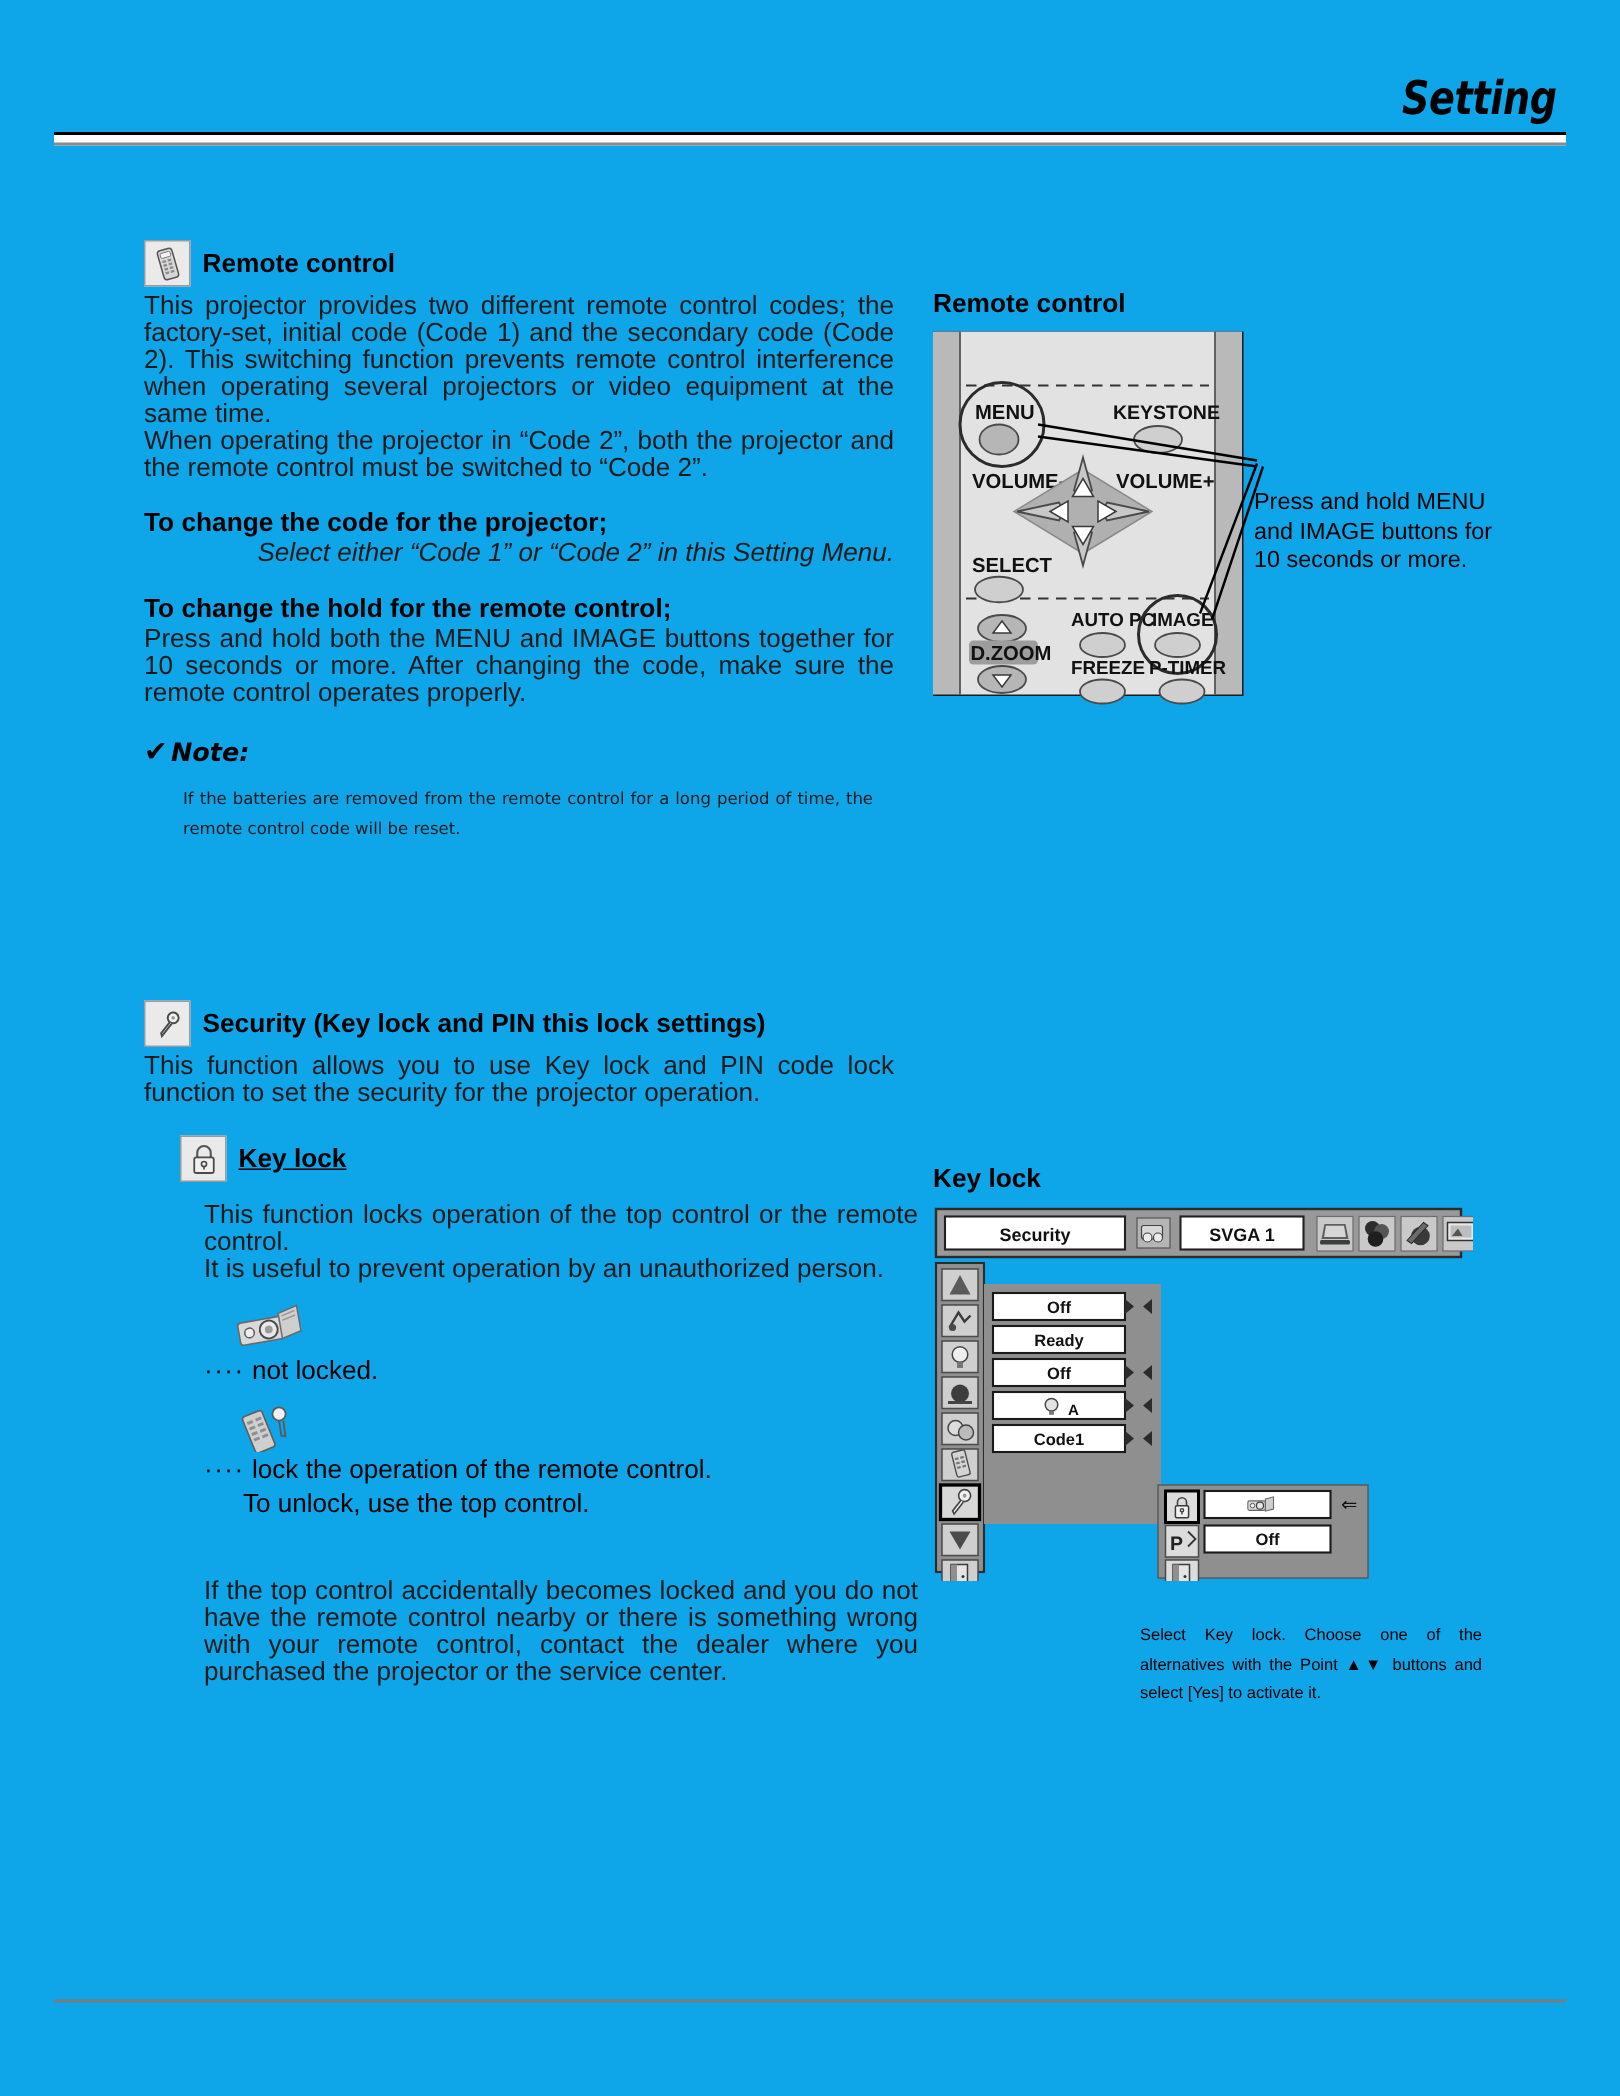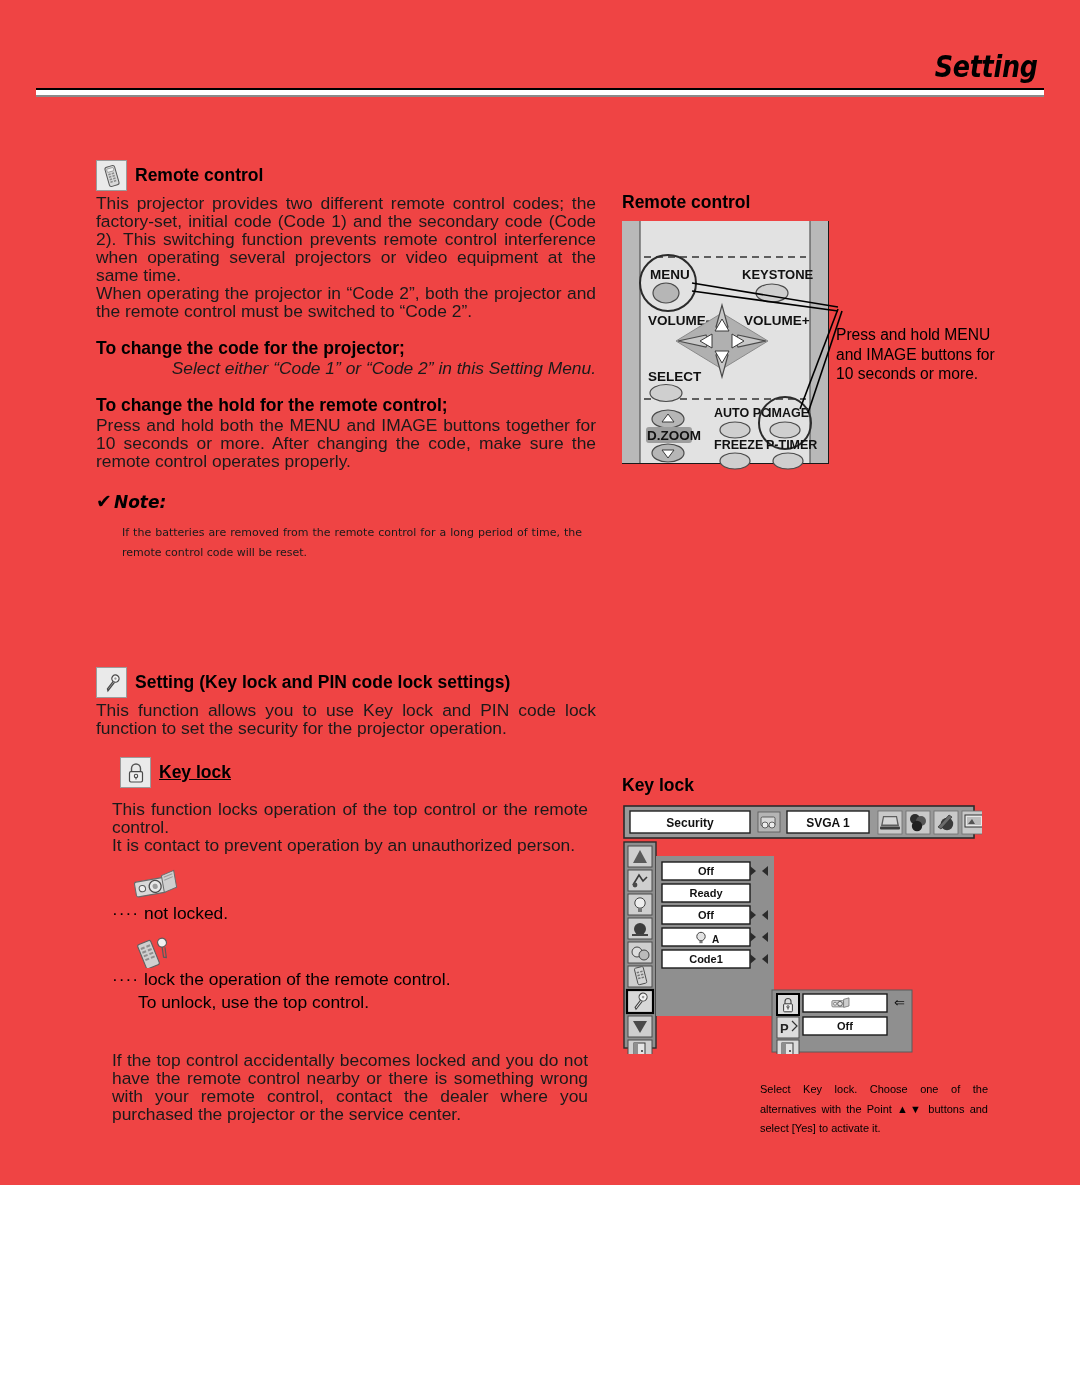--- a/index.html
+++ b/index.html
@@ -7,23 +7,23 @@
     padding: 0;
     background: #ffffff;
   }
   body {
     font-family: "Liberation Sans", sans-serif;
     color: #000000;
   }
   #page {
     position: relative;
     width: 1080px;
-    height: 1185px;
+    height: 1397px;
     overflow: hidden;
-    background: #ef4444;
+    background: #0ea5e9;
   }
 
   
   .hdr-title {
     position: absolute;
     right: 42px;
     top: 48px;
     font-size: 31px;
     font-weight: bold;
     font-style: italic;
@@ -247,39 +247,39 @@
     <div class="icon-head" style="margin-top:104px">
       <span class="badge">
         <svg width="24" height="24" viewBox="0 0 24 24">
           <g transform="rotate(38 12 12)" fill="none" stroke="#4a4a4a" stroke-width="1.3">
             <circle cx="12" cy="6.4" r="3.6" fill="#f2f2f2"></circle>
             <circle cx="12" cy="6.4" r="1.2" fill="#9a9a9a" stroke="none"></circle>
             <path d="M12 10 L12 19.4 L13.6 20.6 L13.6 10" fill="#f2f2f2"></path>
           </g>
         </svg>
       </span>
-      <span class="sec-head">Setting (Key lock and PIN code lock settings)</span>
+      <span class="sec-head">Security (Key lock and PIN this lock settings)</span>
     </div>
     <div class="body-text">This function allows you to use Key lock and PIN code lock function to set the security for the projector operation.</div>
 
     <div class="icon-head" style="margin-top:20px; margin-left:24px">
       <span class="badge">
         <svg width="22" height="24" viewBox="0 0 22 24">
           <path d="M6.5 11 L6.5 7.5 a4.5 4.5 0 0 1 9 0 L15.5 11" fill="none" stroke="#555" stroke-width="1.4"></path>
           <rect x="4.5" y="10.6" width="13" height="10.4" rx="1.4" fill="#f0f0f0" stroke="#4a4a4a" stroke-width="1.2"></rect>
           <circle cx="11" cy="15" r="1.7" fill="none" stroke="#4a4a4a" stroke-width="1.1"></circle>
           <path d="M11 16.3 L11 18.6" stroke="#4a4a4a" stroke-width="1.1"></path>
         </svg>
       </span>
       <span class="sec-head underline">Key lock</span>
     </div>
 
-    <div style="margin-left:16px; width:476px">
+    <div style="margin-left:40px; width:476px">
       <div class="body-text" style="margin-top:12px">This function locks operation of the top control or the remote control.</div>
-      <div class="body-text">It is contact to prevent operation by an unauthorized person.</div>
+      <div class="body-text">It is useful to prevent operation by an unauthorized person.</div>
 
       <div class="lock-row">
         <span class="lock-ico">
           <svg width="62" height="34" viewBox="0 0 62 34">
             <g transform="rotate(-10 31 17)">
               <rect x="6" y="10" width="30" height="15" rx="2" fill="#d9d9d9" stroke="#6a6a6a" stroke-width="1.1"></rect>
               <circle cx="13" cy="17.5" r="3.2" fill="#ededed" stroke="#5a5a5a" stroke-width="1"></circle>
               <circle cx="26" cy="17.5" r="6" fill="#e8e8e8" stroke="#4a4a4a" stroke-width="1.3"></circle>
               <circle cx="26" cy="17.5" r="2.6" fill="#9d9d9d"></circle>
               <path d="M34 8 L47 5 L47 22 L34 25 Z" fill="#cfcfcf" stroke="#6a6a6a" stroke-width="1"></path>

